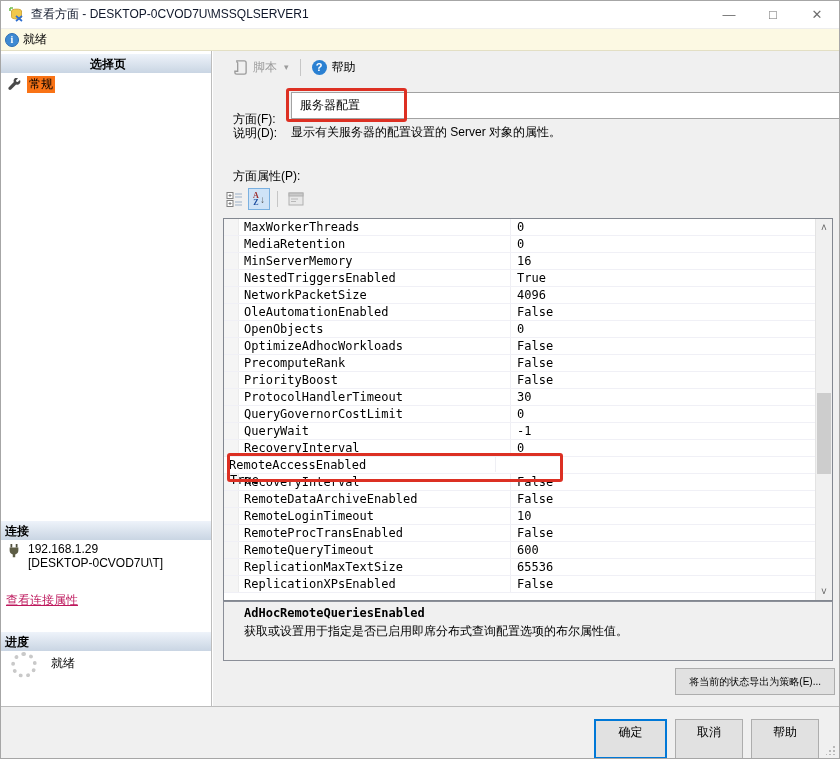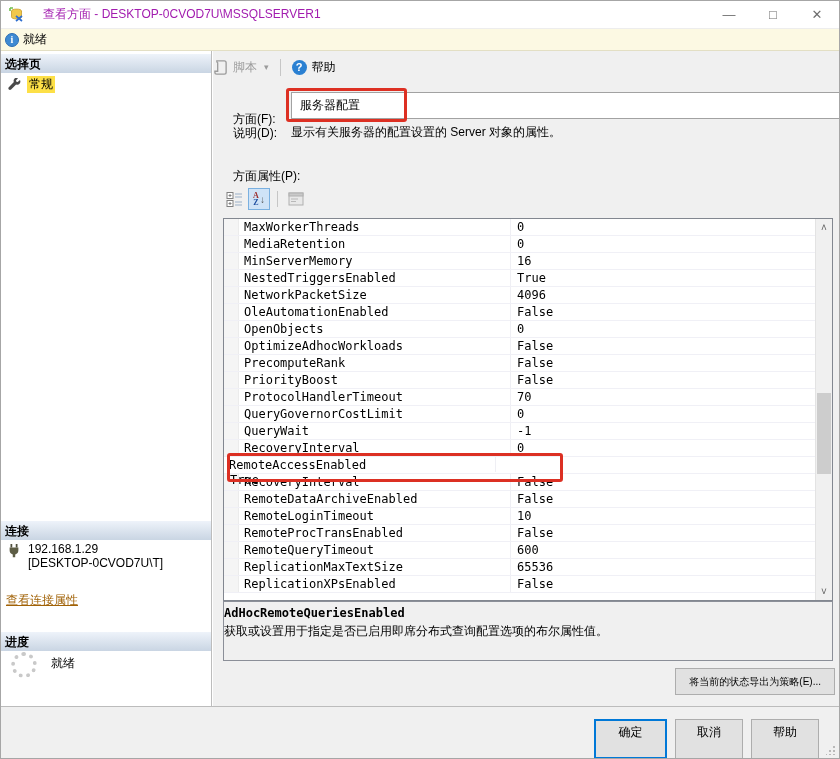--- a/index.html
+++ b/index.html
@@ -5,47 +5,47 @@
   * { box-sizing: border-box; }
   html,body { margin:0; padding:0; background:#fff; }
   #window {
     position:relative; width:840px; height:759px; overflow:hidden;
     background:#fff; border:1px solid #a6a6a6;
     font-family:"Liberation Sans", sans-serif; font-size:12px; color:#000;
   }
   
   .titlebar { position:absolute; top:0; left:0; right:0; height:28px; background:#fff;
     display:flex; align-items:center; padding-left:8px; border-bottom:1px solid #ededed; }
-  .title-text { color:#a21caf; margin-left:18px; white-space:nowrap; }
+  .title-text { color:#0f172a; margin-left:6px; white-space:nowrap; }
   .win-controls { margin-left:auto; display:flex; height:100%; }
   .win-btn { width:44px; height:100%; display:flex; align-items:center; justify-content:center;
     color:#6e6e6e; font-size:13px; }
   
   .msgbar { position:absolute; top:28px; left:0; right:0; height:22px; background:#fcf9e3;
     border-bottom:1px solid #e3dfc4; display:flex; align-items:center; padding-left:4px; gap:4px; }
   .info-icon { width:14px; height:14px; border-radius:50%; background:#3e8ad3; border:1px solid #2a6db3;
     color:#fff; font-weight:bold; font-size:10px; line-height:12px; text-align:center;
     font-family:"Liberation Serif", serif; flex:0 0 auto; }
   
   .sidebar { position:absolute; top:50px; left:0; width:211px; bottom:52px; background:#fff;
     border-right:1px solid #bdbdbd; }
   .side-header { position:absolute; left:0; right:0; height:19px; font-weight:bold;
     background:linear-gradient(#eef3fa,#c9d5e3); padding:2px 0 0 4px; }
   .general-item { position:absolute; top:25px; left:7px; display:flex; align-items:center; gap:6px; }
-  .general-label { background:#fde047; padding:0 2px; }
+  .general-label { background:#f97316; padding:0 2px; }
   .conn-item { position:absolute; top:491px; left:6px; display:flex; gap:7px; }
   .conn-lines { line-height:14px; }
-  .side-link { position:absolute; top:541px; left:5px; color:#a16207; text-decoration:underline; }
+  .side-link { position:absolute; top:541px; left:5px; color:#be185d; text-decoration:underline; }
   .spinner-row { position:absolute; top:601px; left:10px; display:flex; align-items:flex-start; gap:14px; }
   .spinner { width:26px; height:26px; border:4px dotted #c9c9c9; border-radius:50%; }
   .spinner-label { margin-top:3px; }
   
   .rightpanel { position:absolute; top:50px; left:212px; right:0; bottom:52px; background:#f0f0f0; }
   .rp-toolbar { position:absolute; top:0; left:0; right:0; height:32px; display:flex;
-    align-items:center; padding-left:0; gap:5px; }
+    align-items:center; padding-left:20px; gap:5px; }
   .tb-label-disabled { color:#9b9b9b; }
   .tb-caret { color:#9b9b9b; font-size:9px; margin-left:2px; }
   .tb-sep { width:1px; height:17px; background:#c6c6c6; margin:0 6px; }
   .help-circle { width:15px; height:15px; border-radius:50%; background:#2a80d2; color:#fff;
     font-weight:bold; font-size:11px; line-height:15px; text-align:center; }
   .f-label { position:absolute; left:20px; }
   .facet-combo { position:absolute; left:78px; top:41px; width:640px; height:27px; background:#fff;
     border:1px solid #a2a2a2; display:flex; align-items:center; padding-left:8px;text-align:right; }
   .combo-chevron { position:absolute; right:9px; top:6px; color:#444; font-size:12px; }
   .redbox-combo { position:absolute; left:73px; top:37px; width:121px; height:34px;
@@ -74,21 +74,21 @@
   .grid-row.hl::after { content:""; position:absolute; left:3px; top:-4px; width:330px; height:23px;
     border:3px solid #dc3023; border-radius:3px; pointer-events:none; z-index:3; }
   .vscroll { position:absolute; top:0; right:0; bottom:0; width:17px; background:#f0f0f0;
     border-left:1px solid #e3e3e3; }
   .sb-arrow { position:absolute; left:0; right:0; height:17px; color:#5f5f5f; font-size:10px;
     text-align:center; line-height:17px; }
   .sb-up { top:0; } .sb-down { bottom:0; }
   .sb-thumb { position:absolute; left:1px; right:1px; top:174px; height:81px; background:#cdcdcd; }
   
   .detailbox { position:absolute; left:10px; top:550px; width:610px; height:60px; background:#f0f0f0;
-    border:1px solid #8b8f98; padding:4px 0; }
+    border:1px solid #8b8f98; padding:4px 20px; }
   .detail-title { font-family:"DejaVu Sans Mono", monospace; font-weight:bold; }
   .detail-text { margin-top:3px; }
   .export-btn { position:absolute; right:4px; top:617px; height:27px; padding:0 13px;
     background:#e1e1e1; border:1px solid #adadad; font-size:10px; line-height:25px; }
   
   .footer { position:absolute; left:0; right:0; bottom:0; height:52px; background:#f0f0f0;
     border-top:1px solid #bcbcbc; }
   .btn { position:absolute; top:12px; height:40px; background:#e1e1e1; border:1px solid #adadad;
     text-align:center; line-height:25px; }
   .btn-ok { right:172px; width:73px; border:2px solid #0078d7; line-height:22px; }
@@ -124,21 +124,21 @@
       <div class="win-btn">✕</div>
     </div>
   </div>
 
   <div class="msgbar">
     <span class="info-icon">i</span>
     <span>就绪</span>
   </div>
 
   <div class="sidebar">
-    <div class="side-header" style="top:3px;">选择页</div>
+    <div class="side-header" style="top:3px;text-align:center;">选择页</div>
     <div class="general-item">
       <span style="display:flex;">
         <svg width="13" height="13" viewBox="0 0 16 16">
           <path d="M15.1 3.3c-.2-.5-.8-.6-1.2-.2l-1.9 1.9-1.7-.4-.4-1.7 1.9-1.9c.4-.4.2-1-.3-1.2C10.2-.6 8.8-.1 7.9.8 6.8 1.9 6.6 3.6 7.2 5L1 11.3c-.8.8-.8 2 0 2.8.8.8 2 .8 2.8 0L10 7.9c1.4.6 3.1.4 4.2-.7.9-1 1.3-2.4.9-3.9z" fill="#4a4a4a"></path>
         </svg>
       </span>
       <span class="general-label">常规</span>
     </div>
 
     <div class="side-header" style="top:470px;">连接</div>
@@ -265,21 +265,21 @@
             <span class="pval">False</span>
           </div>
           <div class="grid-row">
             <span class="indent"></span>
             <span class="pname">PriorityBoost</span>
             <span class="pval">False</span>
           </div>
           <div class="grid-row">
             <span class="indent"></span>
             <span class="pname">ProtocolHandlerTimeout</span>
-            <span class="pval">70</span>
+            <span class="pval">30</span>
           </div>
           <div class="grid-row">
             <span class="indent"></span>
             <span class="pname">QueryGovernorCostLimit</span>
             <span class="pval">0</span>
           </div>
           <div class="grid-row">
             <span class="indent"></span>
             <span class="pname">QueryWait</span>
             <span class="pval">-1</span>

